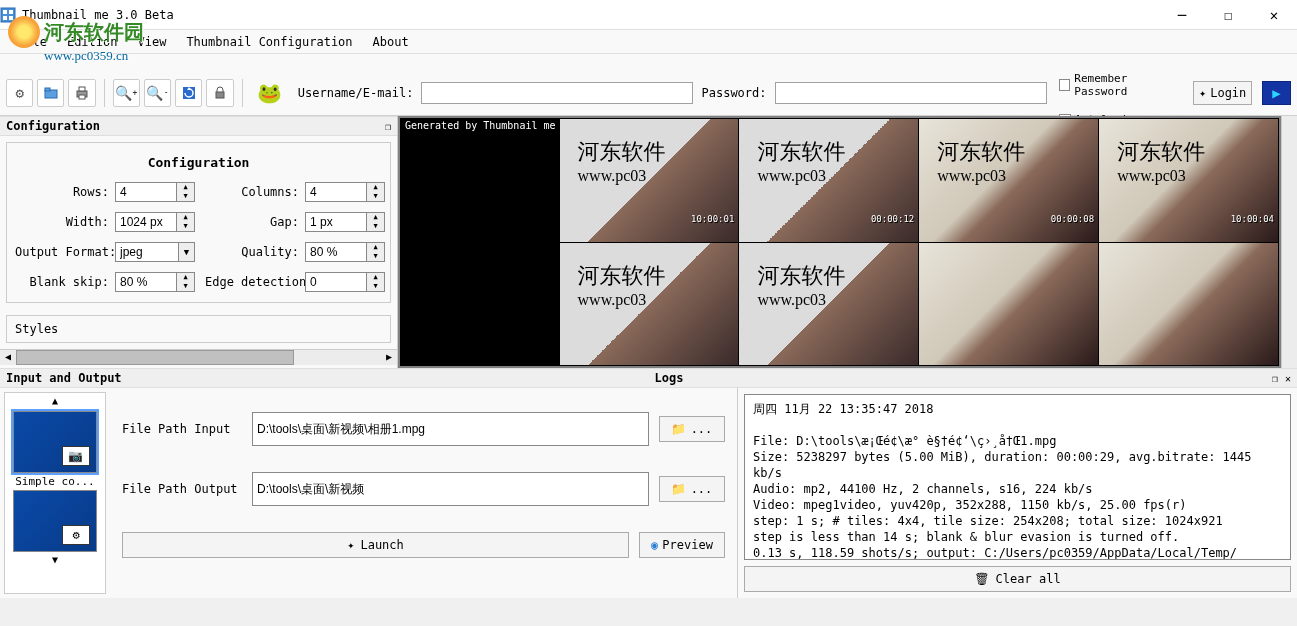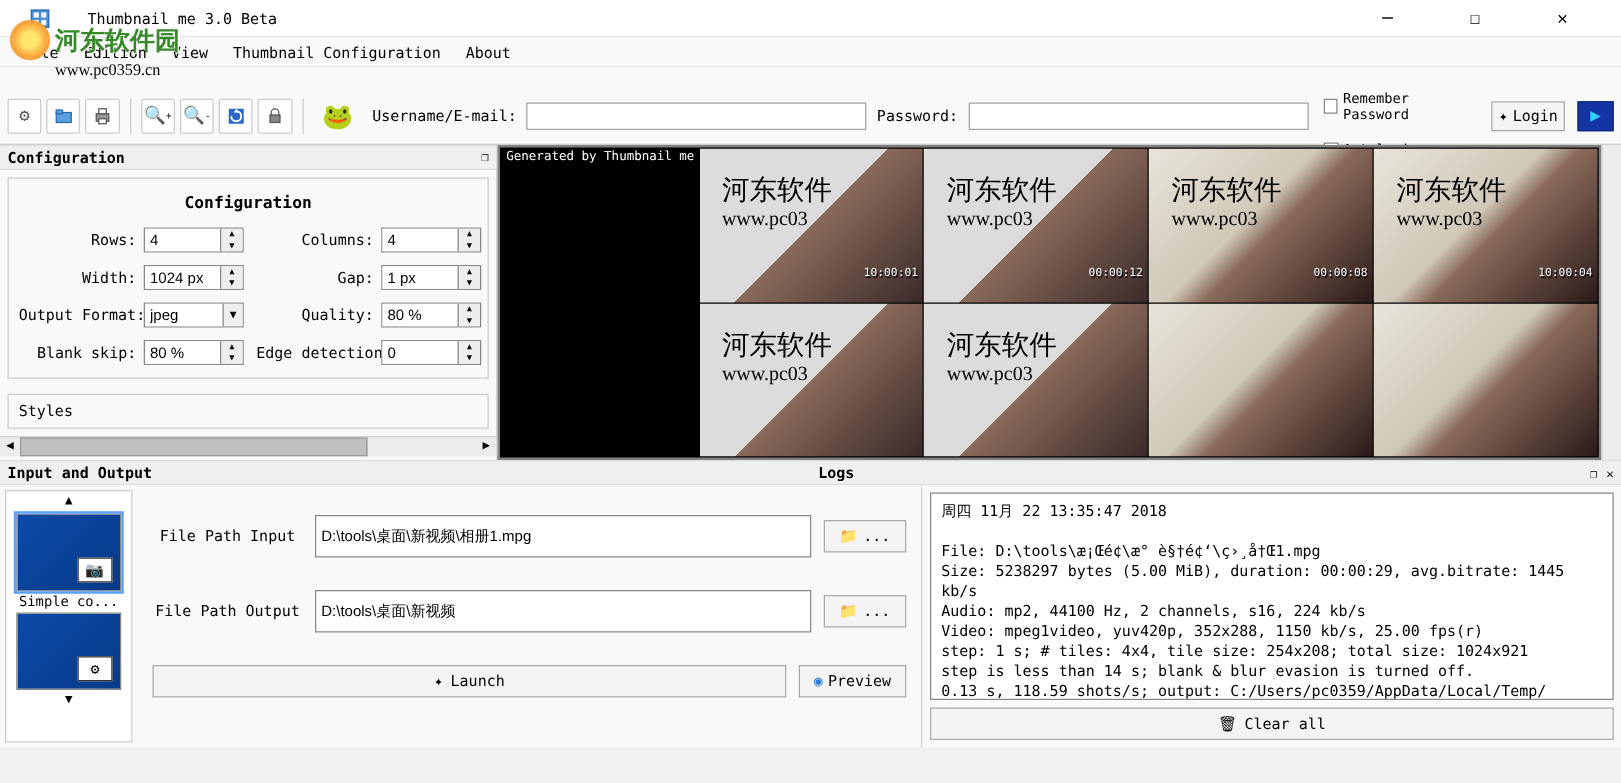--- a/index.html
+++ b/index.html
@@ -1,17 +1,17 @@
 <!DOCTYPE html>
 <html><head>
 <meta charset="utf-8">
 <style>
 * { box-sizing: border-box; margin: 0; padding: 0; }
 body { font-family: "SimSun", "宋体", monospace, sans-serif; font-size: 12px; background: #f0f0f0; width: 1297px; height: 626px; overflow: hidden; color: #000; }
-.titlebar { height: 30px; background: #fff; display: flex; align-items: center; padding: 0 24px; border-bottom: 1px solid #e0e0e0; gap: 24px; }
+.titlebar { height: 30px; background: #fff; display: flex; align-items: center; padding: 0 0; border-bottom: 1px solid #e0e0e0; }
 .titlebar .app-icon { width: 16px; height: 16px; margin-right: 6px; display: inline-flex; align-items: center; justify-content: center; }
 .titlebar .title { flex: 1; font-size: 12px; color: #000; }
 .titlebar .winbtn { width: 46px; height: 30px; display: inline-flex; align-items: center; justify-content: center; font-size: 14px; color: #000; }
 .menubar { height: 24px; background: #f9f9f9; display: flex; align-items: center; padding: 0 8px; border-bottom: 1px solid #e0e0e0; }
 .menuitem { padding: 4px 10px; cursor: default; }
 .subline { height: 16px; font-size: 11px; color: #3b8b28; padding-left: 60px; background:#f9f9f9; }
 .toolbar { height: 46px; background: #f9f9f9; display: flex; align-items: center; padding: 4px 6px; border-bottom: 1px solid #d0d0d0; gap: 4px; }
 .tbbtn { width: 28px; height: 28px; background: #fff; border: 1px solid #ccc; border-radius: 2px; display: inline-flex; align-items: center; justify-content: center; font-size: 14px; cursor:pointer; }
 .tbsep { width: 1px; height: 28px; background: #ccc; margin: 0 4px; }
 .frog { width: 28px; height: 24px; display: inline-flex; align-items:center; justify-content:center; font-size: 20px; margin: 0 6px; }
@@ -58,35 +58,35 @@
 .io-row { display: flex; height: 210px; }
 .io-left { width: 738px; border-right: 1px solid #ccc; display: flex; background:#f9f9f9;}
 .mode-col { width: 102px; background: #fff; border:1px solid #ccc; margin:4px; padding:2px; display:flex; flex-direction:column; gap:2px; align-items:center;}
 .mode-col .scroll-up, .mode-col .scroll-down { font-size:10px; text-align:center; height:14px; cursor:pointer; width:100%;}
 .mode-tile { width: 84px; height: 62px; background: linear-gradient(135deg,#0a4aa8,#083a88); border:1px solid #888; position:relative; cursor:pointer; }
 .mode-tile.active { outline:2px solid #5aa0ff; }
 .mode-tile .mini { position:absolute; bottom:6px; right:6px; width:28px; height:20px; background:#fff; border:1px solid #333; display:flex; align-items:center; justify-content:center; font-size:12px;}
 .mode-label { font-size:11px; text-align:center; overflow:hidden; white-space:nowrap; width:84px;}
 .io-fields { flex:1; padding: 24px 12px 8px 12px; display:flex; flex-direction:column; gap:26px;}
 .io-field-row { display:flex; align-items:center; gap:10px; }
-.io-field-row .flabel { width:120px; text-align:center; font-size:12px; }
+.io-field-row .flabel { width:120px; text-align:left; font-size:12px; }
 .io-field-row .finput { flex:1; height:22px; border:1px solid #888; background:#fff; padding:16px 4px; font-size:12px; }
 .io-field-row .browse { width:66px; height:26px; border:1px solid #aaa; background:#f4f4f4; display:inline-flex; align-items:center; justify-content:center; gap:4px; cursor:pointer;}
 .action-row { display:flex; align-items:center; gap:10px; }
 .launch-btn { flex:1; height:26px; border:1px solid #aaa; background:#f4f4f4; display:inline-flex; align-items:center; justify-content:center; gap:6px; cursor:pointer;}
 .preview-btn { width:86px; height:26px; border:1px solid #aaa; background:#f4f4f4; display:inline-flex; align-items:center; justify-content:center; gap:4px; cursor:pointer;}
 .logs-panel { flex:1; display:flex; flex-direction:column; background:#f9f9f9;}
 .logs-content { flex:1; margin:6px; border:1px solid #888; background:#fff; padding:6px 8px; font-family: "SimSun", monospace; font-size:12px; line-height:16px; overflow:hidden; white-space:pre-wrap; }
 .clear-btn { margin:0 6px 6px 6px; height:26px; border:1px solid #aaa; background:#f4f4f4; display:flex; align-items:center; justify-content:center; gap:6px; cursor:pointer;}
 .sprocket { color:#555; }
 .watermark-overlay { position:fixed; top:16px; left:8px; pointer-events:none; font-family:"SimSun"; }
 .watermark-overlay .logo { display:flex; align-items:center; gap:4px;}
 .watermark-overlay .logo-icon { width:32px; height:32px; background: radial-gradient(circle,#ffe86b 30%,#f7a23a 70%); border-radius:50%; border:2px solid #f7a23a;}
 .watermark-overlay .logo-text { color:#368a27; font-size:20px; font-weight:bold; text-shadow:1px 1px #fff;}
-.watermark-overlay .logo-url { color:#000000; font-size:13px; margin-left:36px; text-shadow:1px 1px #fff;}
+.watermark-overlay .logo-url { color:#0369a1; font-size:13px; margin-left:36px; text-shadow:1px 1px #fff;}
 .eye { color:#2a7fd4; font-weight:bold;}
 svg { display:block; }
 </style>
 </head>
 <body>
 
 <div class="watermark-overlay">
   <div class="logo">
     <div class="logo-icon"></div>
     <div class="logo-text">河东软件园</div>

